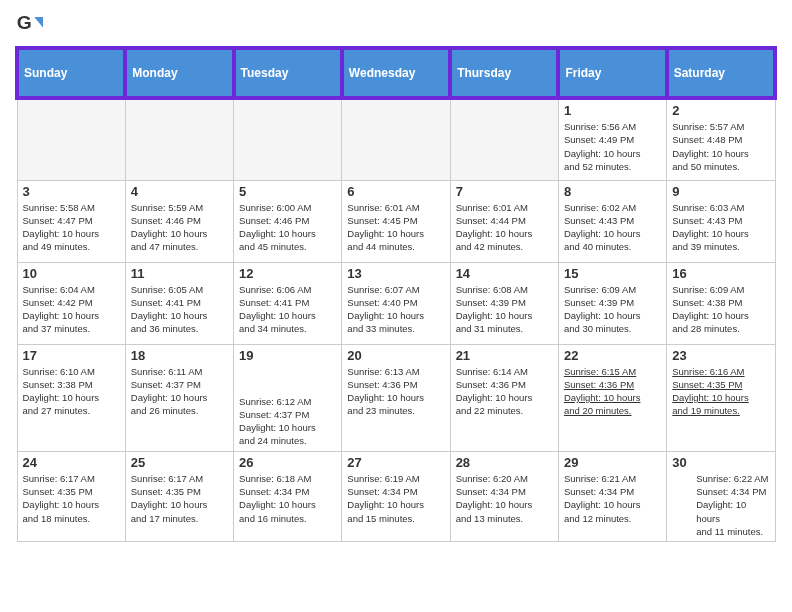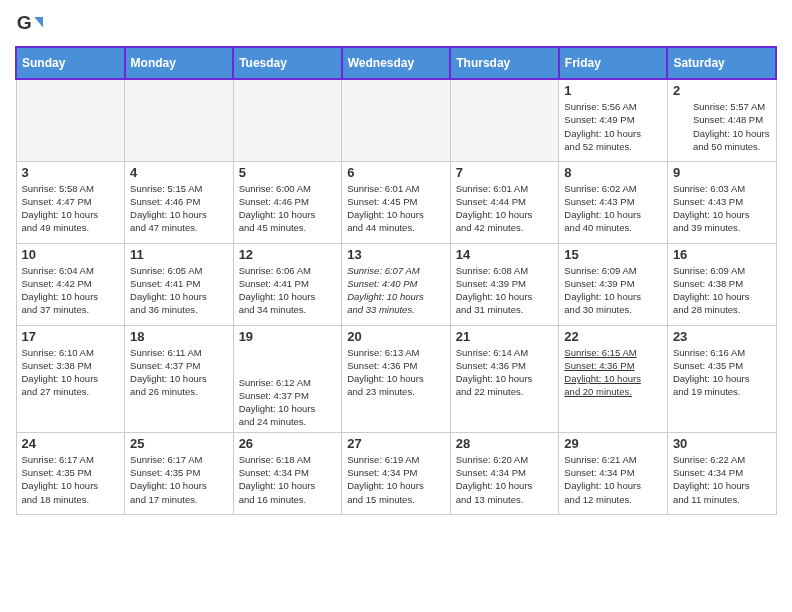--- a/index.html
+++ b/index.html
@@ -50,23 +50,23 @@
     .calendar {
       width: 100%;
       border-collapse: collapse;
       table-layout: fixed;
     }
     .calendar th {
       background: #4a90d9;
       color: #fff;
       font-size: 12px;
       font-weight: bold;
-      padding: 8px 5px;
+      padding: 16px 5px;
       text-align: left;
-      border: 2px solid #6d28d9;
+      border: 4px solid #6d28d9;
     }
     .calendar td {
       border: 1px solid #ccc;
       vertical-align: top;
       padding: 3px 5px;
       font-size: 10px;
       color: #333;
       height: 82px;
       background: #fff;
     }
@@ -127,37 +127,37 @@
           <td class="empty"></td>
           <td>
             <div class="day-num">1</div>
             <div class="day-info" style="white-space: pre-line;">Sunrise: 5:56 AM
 Sunset: 4:49 PM
 Daylight: 10 hours
 and 52 minutes.</div>
           </td>
           <td>
             <div class="day-num">2</div>
-            <div class="day-info" style="white-space: pre-line; margin-left: 20px;">Sunrise: 5:57 AM
+            <div class="day-info" style="white-space: pre-line;">Sunrise: 5:57 AM
 Sunset: 4:48 PM
 Daylight: 10 hours
 and 50 minutes.</div>
           </td>
         </tr>
         <tr>
           <td>
             <div class="day-num">3</div>
             <div class="day-info" style="white-space: pre-line;">Sunrise: 5:58 AM
 Sunset: 4:47 PM
 Daylight: 10 hours
 and 49 minutes.</div>
           </td>
           <td>
             <div class="day-num">4</div>
-            <div class="day-info" style="white-space: pre-line;">Sunrise: 5:15 AM
+            <div class="day-info" style="white-space: pre-line;">Sunrise: 5:59 AM
 Sunset: 4:46 PM
 Daylight: 10 hours
 and 47 minutes.</div>
           </td>
           <td>
             <div class="day-num">5</div>
             <div class="day-info" style="white-space: pre-line;">Sunrise: 6:00 AM
 Sunset: 4:46 PM
 Daylight: 10 hours
 and 45 minutes.</div>
@@ -208,21 +208,21 @@
           </td>
           <td>
             <div class="day-num">12</div>
             <div class="day-info" style="white-space: pre-line;">Sunrise: 6:06 AM
 Sunset: 4:41 PM
 Daylight: 10 hours
 and 34 minutes.</div>
           </td>
           <td>
             <div class="day-num">13</div>
-            <div class="day-info" style="white-space: pre-line; font-style: italic;">Sunrise: 6:07 AM
+            <div class="day-info" style="white-space: pre-line;">Sunrise: 6:07 AM
 Sunset: 4:40 PM
 Daylight: 10 hours
 and 33 minutes.</div>
           </td>
           <td>
             <div class="day-num">14</div>
             <div class="day-info" style="white-space: pre-line;">Sunrise: 6:08 AM
 Sunset: 4:39 PM
 Daylight: 10 hours
 and 31 minutes.</div>
@@ -280,21 +280,21 @@
           </td>
           <td>
             <div class="day-num">22</div>
             <div class="day-info" style="white-space: pre-line; text-decoration: underline;">Sunrise: 6:15 AM
 Sunset: 4:36 PM
 Daylight: 10 hours
 and 20 minutes.</div>
           </td>
           <td>
             <div class="day-num">23</div>
-            <div class="day-info" style="white-space: pre-line;">Sunrise: 6:16 AM
+            <div class="day-info" style="white-space: pre-line; text-decoration: underline;">Sunrise: 6:16 AM
 Sunset: 4:35 PM
 Daylight: 10 hours
 and 19 minutes.</div>
           </td>
         </tr>
         <tr>
           <td>
             <div class="day-num">24</div>
             <div class="day-info" style="white-space: pre-line;">Sunrise: 6:17 AM
 Sunset: 4:35 PM
@@ -331,21 +331,21 @@
           </td>
           <td>
             <div class="day-num">29</div>
             <div class="day-info" style="white-space: pre-line;">Sunrise: 6:21 AM
 Sunset: 4:34 PM
 Daylight: 10 hours
 and 12 minutes.</div>
           </td>
           <td>
             <div class="day-num">30</div>
-            <div class="day-info" style="white-space: pre-line;">Sunrise: 6:22 AM
+            <div class="day-info" style="white-space: pre-line; margin-left: 24px;">Sunrise: 6:22 AM
 Sunset: 4:34 PM
 Daylight: 10 hours
 and 11 minutes.</div>
           </td>
         </tr>
       </tbody>
   </table>
 </div>
 
 </body></html>

